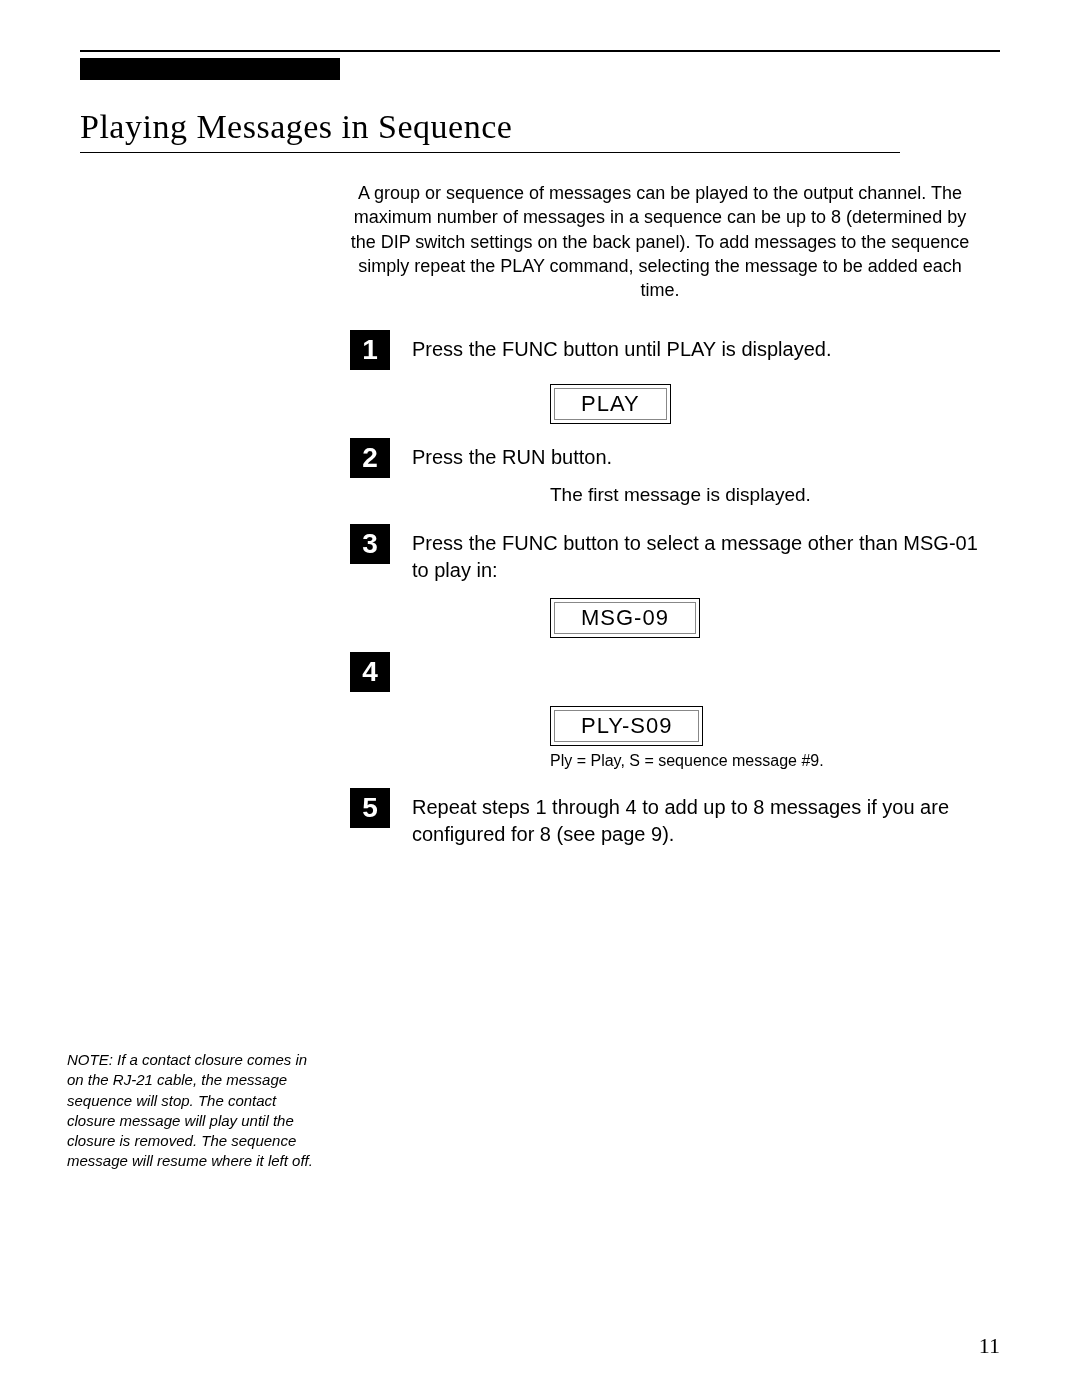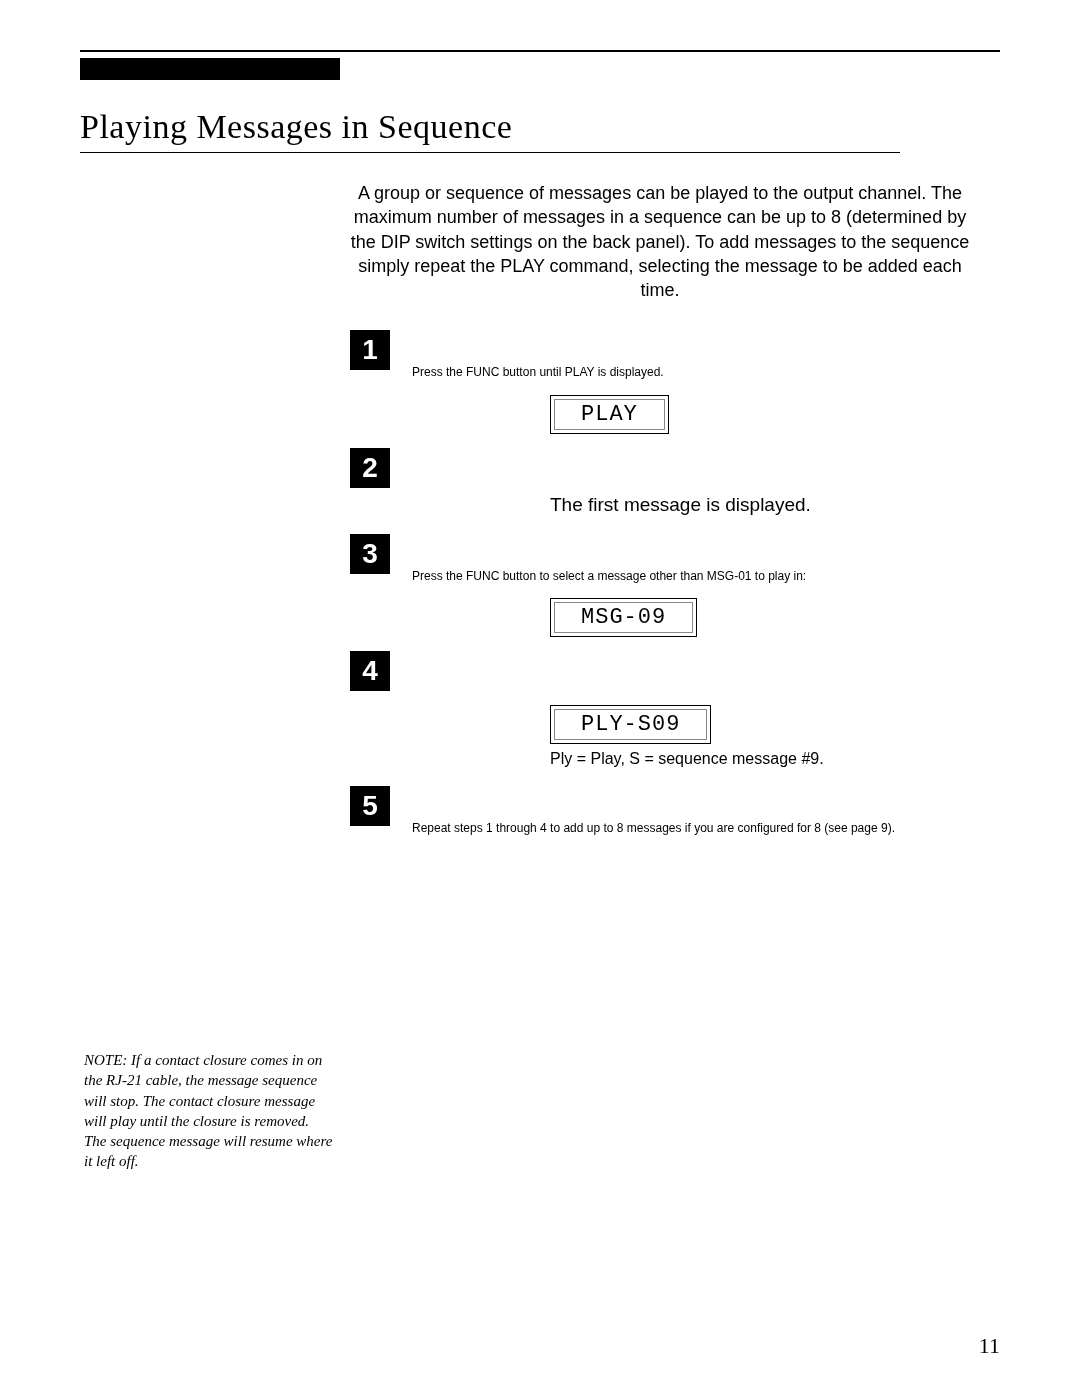--- a/index.html
+++ b/index.html
@@ -63,58 +63,56 @@
     background: #000;
     color: #fff;
     font-weight: 700;
     font-size: 28px;
     display: flex;
     align-items: center;
     justify-content: center;
     flex-shrink: 0;
   }
   .step-text {
-    font-size: 12px;
+    font-size: 20px;
     line-height: 1.35;
     padding-top: 6px;
-    margin-top: 28px;
   }
   .lcd-wrap {
     margin: 14px 0 4px 200px;
   }
   .lcd {
     display: inline-block;
     border: 1.5px solid #000;
     padding: 3px;
   }
   .lcd-inner {
     border: 1px solid #888;
     padding: 2px 26px;
-    font-family: Liberation Mono, monospace;
+    font-family: Liberation Sans, sans-serif;
     font-size: 22px;
     letter-spacing: 1px;
     white-space: pre;
   }
   .caption {
     margin: 6px 0 18px 200px;
     font-size: 19px;
   }
   .caption-center {
     margin: 6px 0 18px 200px;
     font-size: 16px;
   }
   .side-note {
     position: absolute;
-    left: 84px;
+    left: 67px;
     top: 1050px;
     width: 250px;
     font-style: italic;
     font-size: 15px;
     line-height: 1.35;
-    font-family: Liberation Serif, serif;
   }
   .page-num {
     position: absolute;
     right: 80px;
     bottom: 36px;
     font-family: "Times New Roman", Times, serif;
     font-size: 22px;
   }
 </style>
 </head>
@@ -140,20 +138,21 @@
       <div class="lcd-wrap">
         <div class="lcd">
           <div class="lcd-inner">PLAY</div>
         </div>
       </div>
     </div>
 
     <div class="step">
       <div class="step-row">
         <div class="numbox">2</div>
+        <div class="step-text">Press the RUN button.</div>
       </div>
       <div class="caption">The first message is displayed.</div>
     </div>
 
     <div class="step">
       <div class="step-row">
         <div class="numbox">3</div>
         <div class="step-text">Press the FUNC button to select a message other than MSG-01 to play in:</div>
       </div>
       <div class="lcd-wrap">

